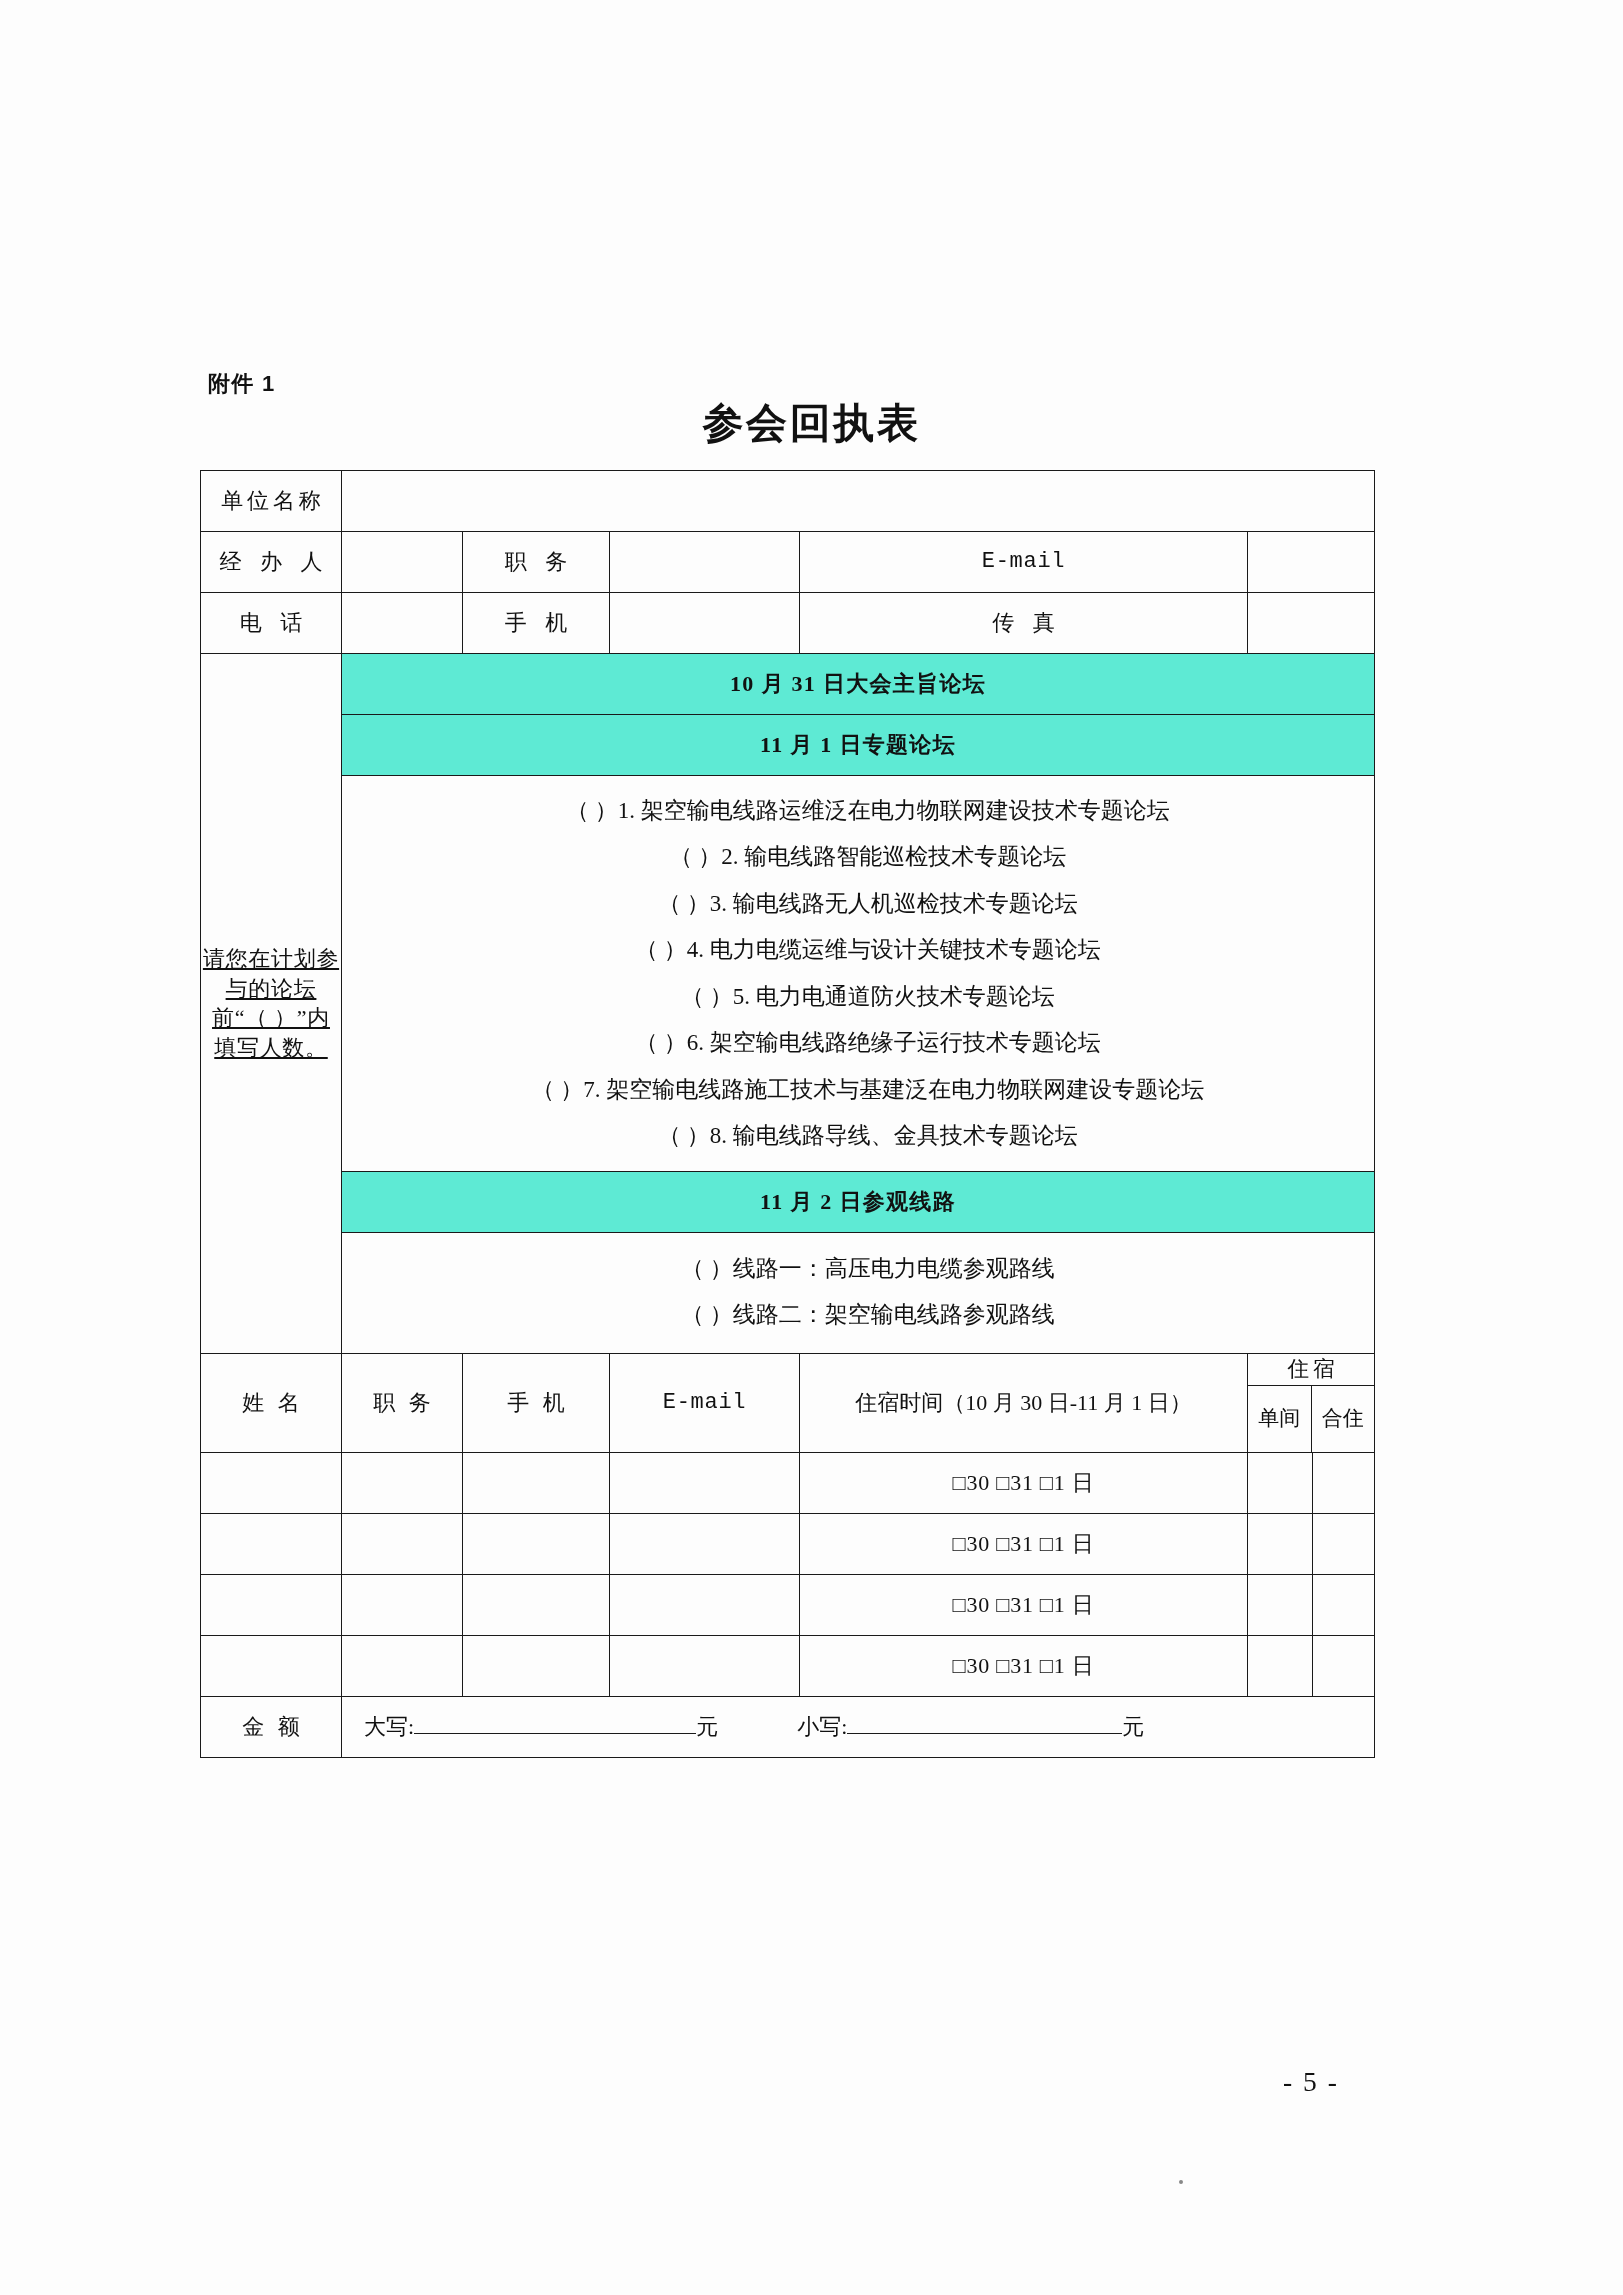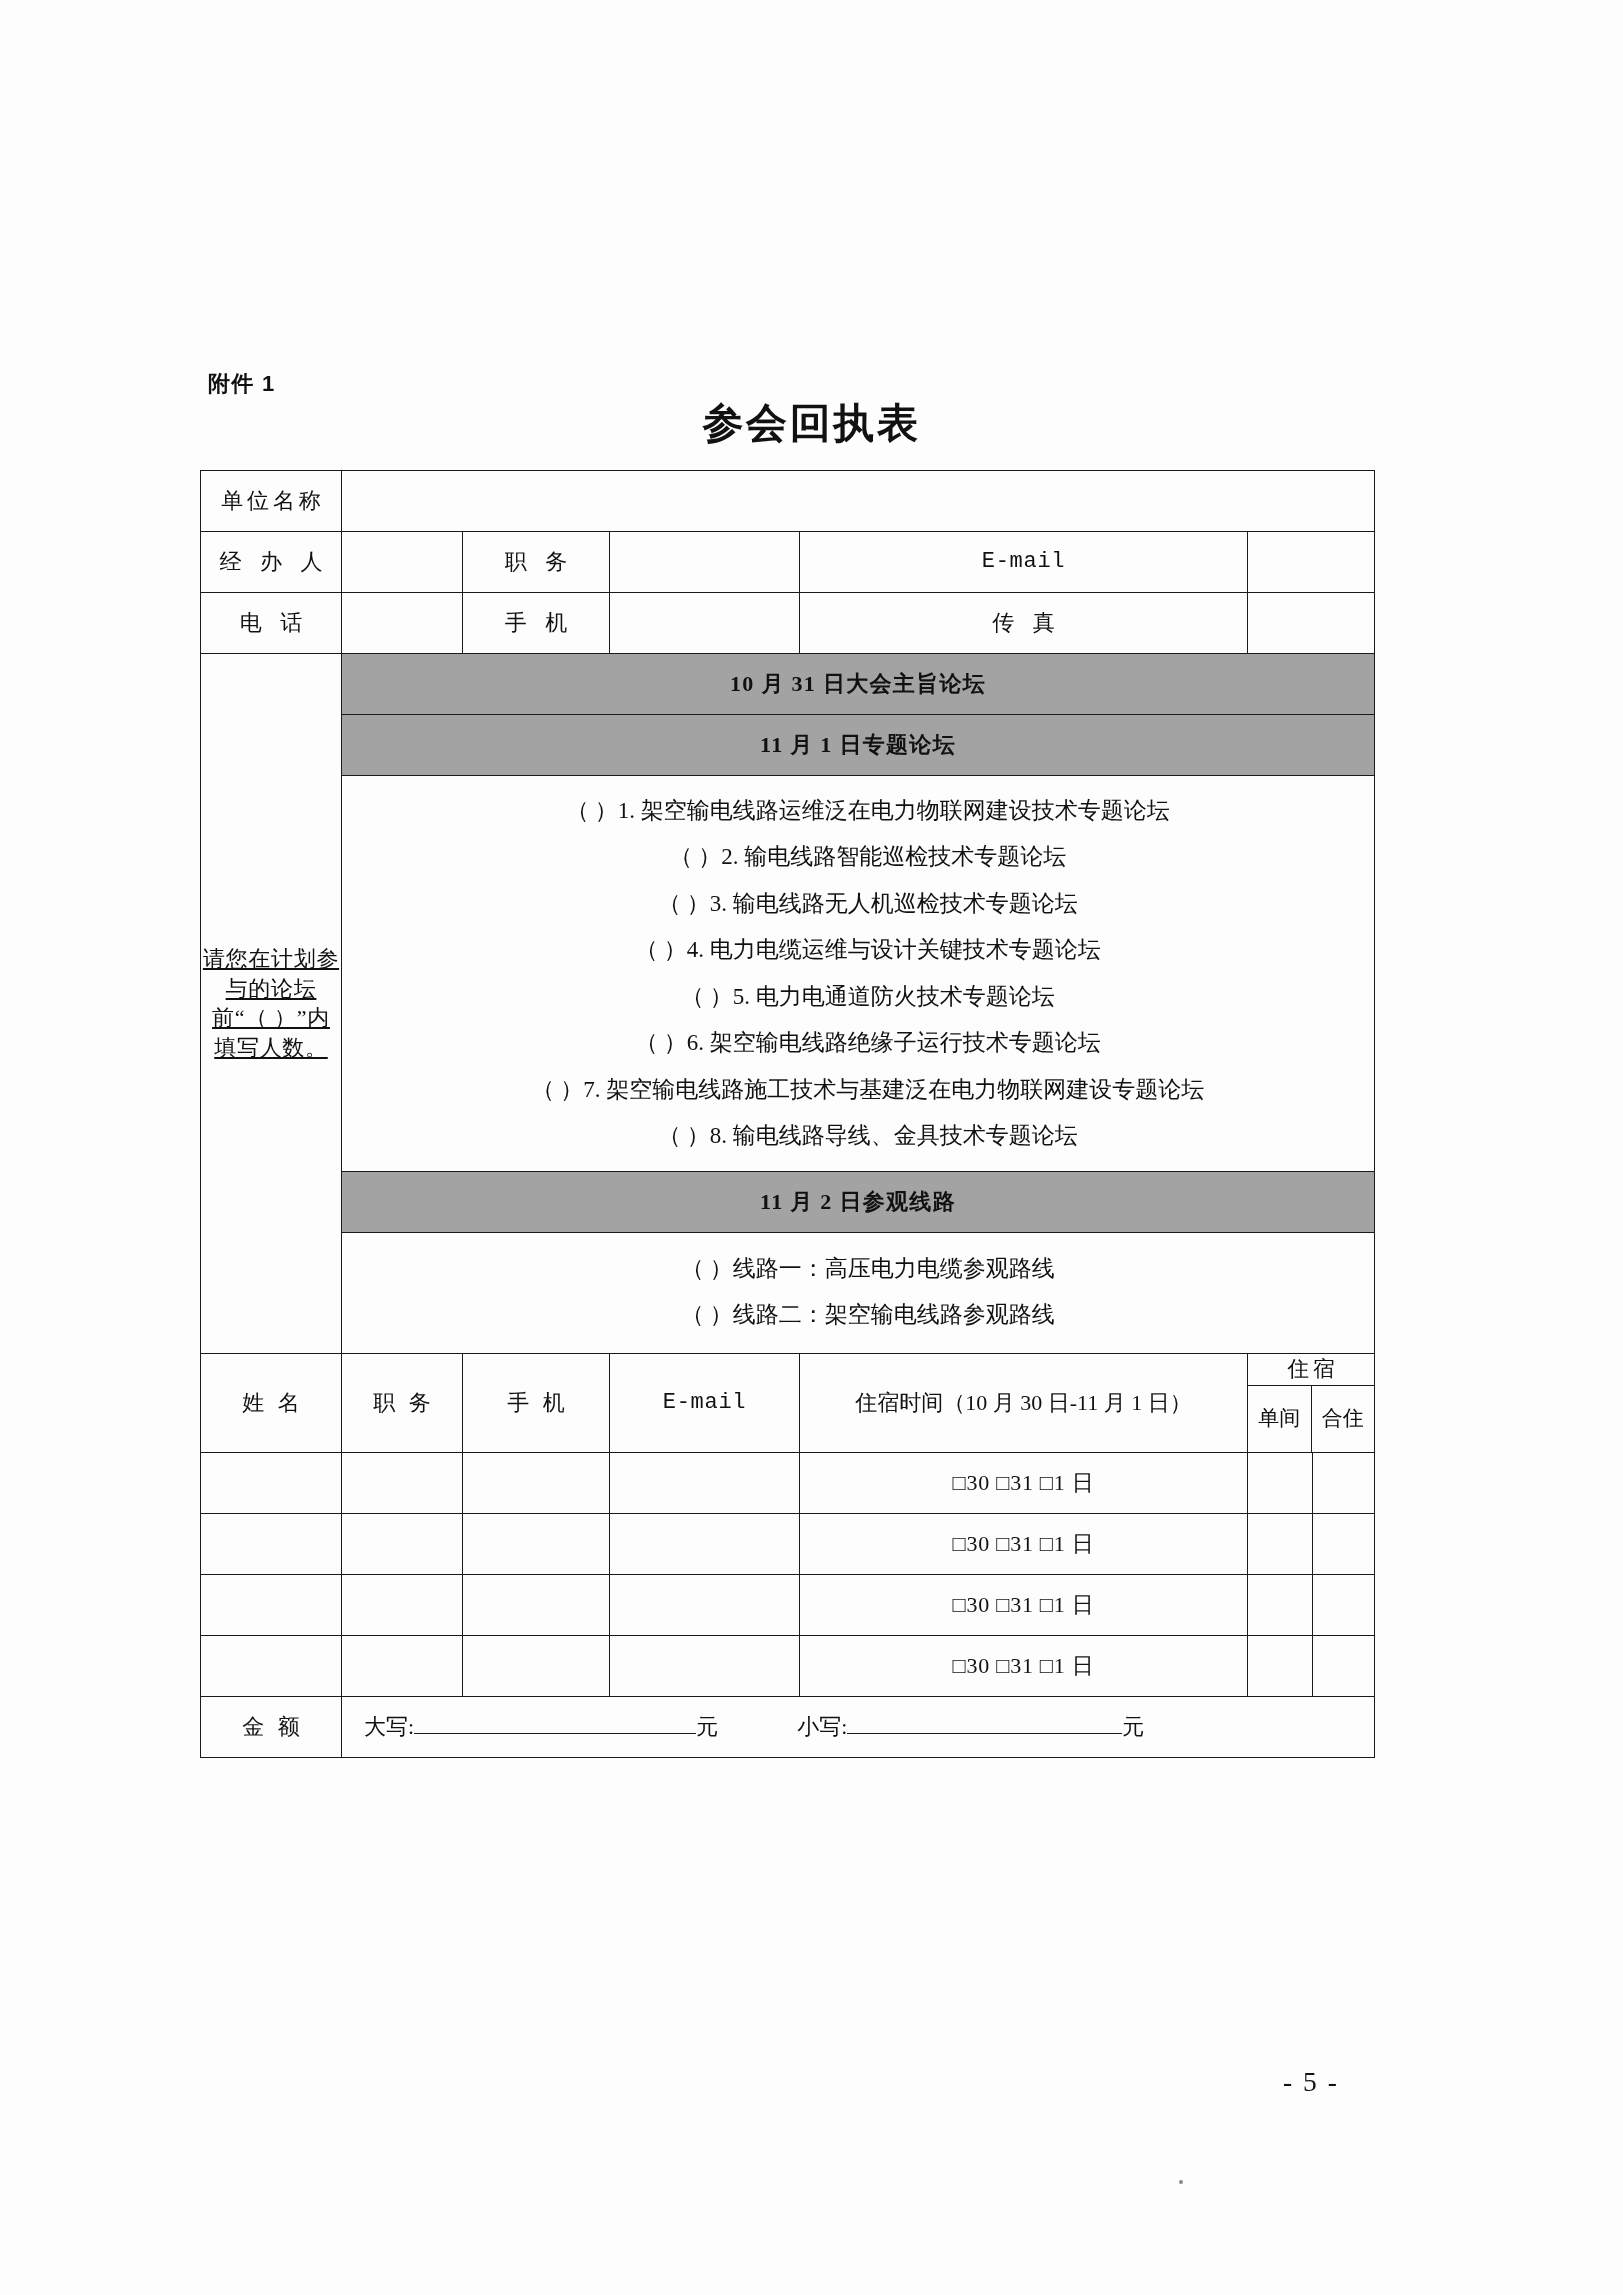--- a/index.html
+++ b/index.html
@@ -70,21 +70,21 @@
     letter-spacing: 3.9px;
     text-indent: 3.9px;
     white-space: nowrap;
   }
   .mono-field {
     font-family: "Liberation Mono", monospace;
     font-size: 21.6px;
     letter-spacing: 0.7px;
   }
   .banner {
-    background: #a3a3a3;
+    background: #5eead4;
     font-weight: bold;
     font-size: 23.6px;
     letter-spacing: 1.3px;
     height: 56px;
   }
   .forum-cell {
     text-align: left;
     padding: 11.8px 0 11.8px 19.6px !important;
     height: auto;
   }

